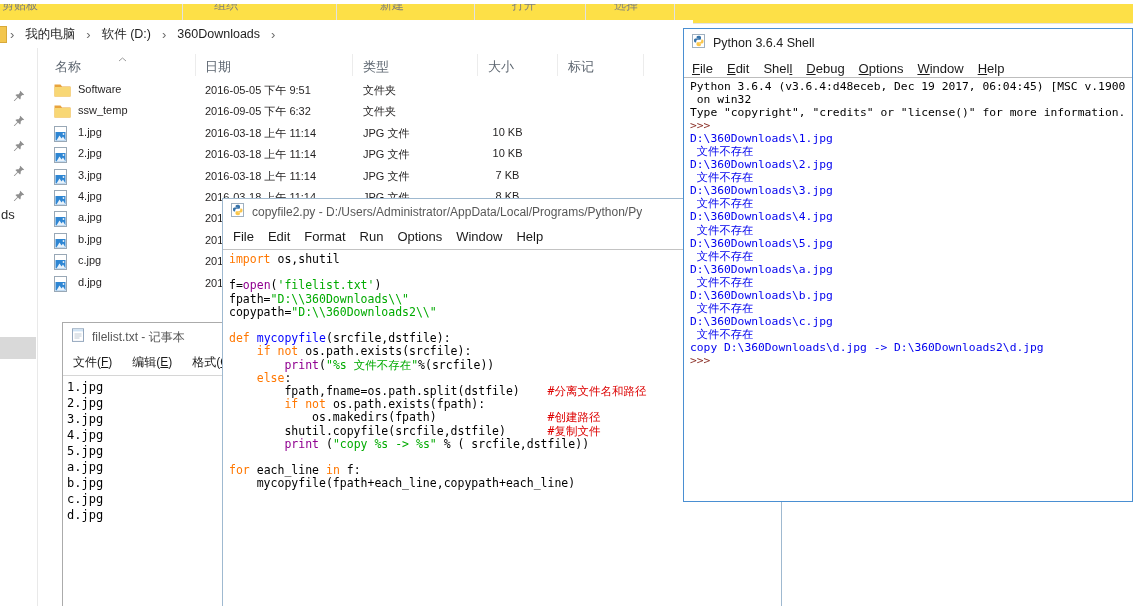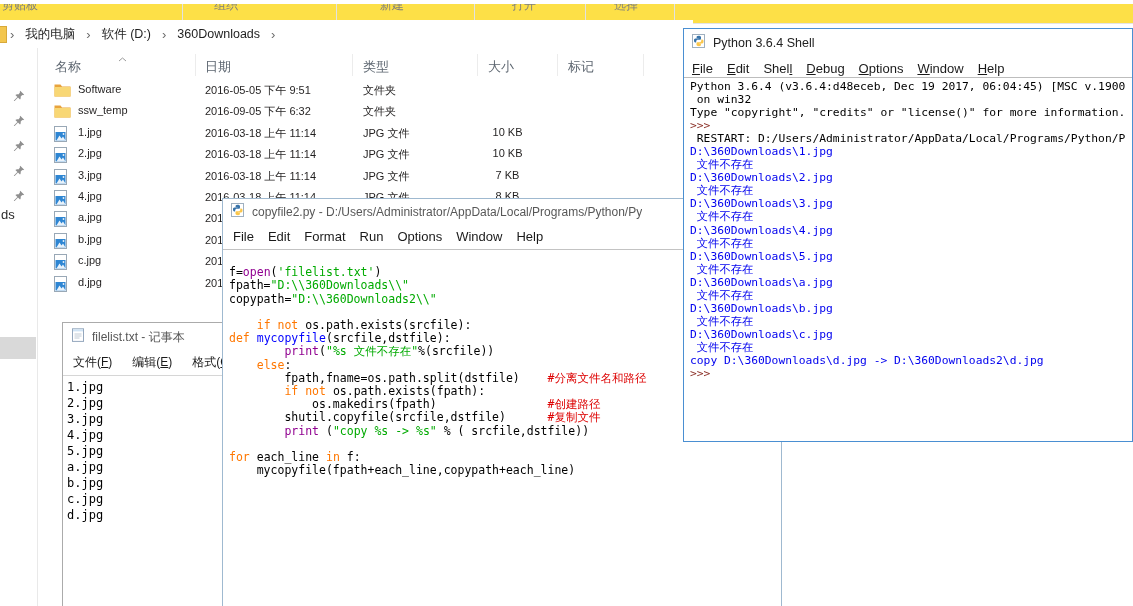--- a/index.html
+++ b/index.html
@@ -49,21 +49,21 @@
   
   #editor{left:222px;top:198px;width:560px;height:412px;border:1px solid #9fb9d0;z-index:3;}
   #editor .titlebar{height:26px;}
   #editor .title-text{color:#585858;}
   #editor .menubar{height:23px;gap:14px;padding-left:10px;}
   #editor .textarea{top:50px;border-top:1px solid #c3c3c3;padding:3px 0 0 6px;
       font-family:"DejaVu Sans Mono",monospace;font-size:11.5px;line-height:13.2px;color:#000;}
   .kw{color:#ff7700;}  .bi{color:#900090;}  .st{color:#00aa00;}
   .cm{color:#dd0000;}  .df{color:#0000ff;}  .pl{color:#000;}
   
-  #shell{left:683px;top:28px;width:450px;height:414px;border:1px solid #4a8fd2;z-index:4;}
+  #shell{left:683px;top:28px;width:450px;height:474px;border:1px solid #4a8fd2;z-index:4;}
   #shell .titlebar{height:27px;}
   #shell .title-text{color:#222;font-size:12.5px;}
   #shell .menubar{height:24px;gap:14px;padding-left:8px;}
   #shell .textarea{top:48px;border-top:1px solid #bdbdbd;padding:2px 0 0 6px;
       font-family:"DejaVu Sans Mono",monospace;font-size:11.3px;line-height:13.05px;color:#000;}
   .out{color:#0000ee;}
   .con{color:#8b2f26;}
 </style>
 </head>
 <body>
@@ -289,27 +289,28 @@
     <div class="menubar" id="editor-menus">
         <span class="menu-item">File</span>
         <span class="menu-item">Edit</span>
         <span class="menu-item">Format</span>
         <span class="menu-item">Run</span>
         <span class="menu-item">Options</span>
         <span class="menu-item">Window</span>
         <span class="menu-item">Help</span>
       </div>
     <div class="textarea" id="editor-code">
+        <div class="codeline"><span class="kw">import</span><span class="pl"> os,shutil</span></div>
         <div class="codeline">&nbsp;</div>
         <div class="codeline"><span class="pl">f=</span><span class="bi">open</span><span class="pl">(</span><span class="st">'filelist.txt'</span><span class="pl">)</span></div>
         <div class="codeline"><span class="pl">fpath=</span><span class="st">"D:\\360Downloads\\"</span></div>
         <div class="codeline"><span class="pl">copypath=</span><span class="st">"D:\\360Downloads2\\"</span></div>
         <div class="codeline">&nbsp;</div>
+        <div class="codeline"><span class="kw">def</span><span class="pl"> </span><span class="df">mycopyfile</span><span class="pl">(srcfile,dstfile):</span></div>
         <div class="codeline"><span class="pl">    </span><span class="kw">if</span><span class="pl"> </span><span class="kw">not</span><span class="pl"> os.path.exists(srcfile):</span></div>
-        <div class="codeline"><span class="kw">def</span><span class="pl"> </span><span class="df">mycopyfile</span><span class="pl">(srcfile,dstfile):</span></div>
         <div class="codeline"><span class="pl">        </span><span class="bi">print</span><span class="pl">(</span><span class="st">"%s 文件不存在"</span><span class="pl">%(srcfile))</span></div>
         <div class="codeline"><span class="pl">    </span><span class="kw">else</span><span class="pl">:</span></div>
         <div class="codeline"><span class="pl">        fpath,fname=os.path.split(dstfile)    </span><span class="cm">#分离文件名和路径</span></div>
         <div class="codeline"><span class="pl">        </span><span class="kw">if</span><span class="pl"> </span><span class="kw">not</span><span class="pl"> os.path.exists(fpath):</span></div>
         <div class="codeline"><span class="pl">            os.makedirs(fpath)                </span><span class="cm">#创建路径</span></div>
         <div class="codeline"><span class="pl">        shutil.copyfile(srcfile,dstfile)      </span><span class="cm">#复制文件</span></div>
         <div class="codeline"><span class="pl">        </span><span class="bi">print</span><span class="pl"> (</span><span class="st">"copy %s -&gt; %s"</span><span class="pl"> % ( srcfile,dstfile))</span></div>
         <div class="codeline">&nbsp;</div>
         <div class="codeline"><span class="kw">for</span><span class="pl"> each_line </span><span class="kw">in</span><span class="pl"> f:</span></div>
         <div class="codeline"><span class="pl">    mycopyfile(fpath+each_line,copypath+each_line)</span></div>
@@ -334,21 +335,20 @@
         <span class="menu-item"><span class="u">D</span>ebug</span>
         <span class="menu-item"><span class="u">O</span>ptions</span>
         <span class="menu-item"><span class="u">W</span>indow</span>
         <span class="menu-item"><span class="u">H</span>elp</span>
       </div>
     <div class="textarea" id="shell-text">
         <div class="codeline pl">Python 3.6.4 (v3.6.4:d48eceb, Dec 19 2017, 06:04:45) [MSC v.1900</div>
         <div class="codeline pl"> on win32</div>
         <div class="codeline pl">Type "copyright", "credits" or "license()" for more information.</div>
         <div class="codeline con">&gt;&gt;&gt; </div>
-        <div class="codeline pl"> RESTART: D:/Users/Administrator/AppData/Local/Programs/Python/P</div>
         <div class="codeline out">D:\360Downloads\1.jpg</div>
         <div class="codeline out"> 文件不存在</div>
         <div class="codeline out">D:\360Downloads\2.jpg</div>
         <div class="codeline out"> 文件不存在</div>
         <div class="codeline out">D:\360Downloads\3.jpg</div>
         <div class="codeline out"> 文件不存在</div>
         <div class="codeline out">D:\360Downloads\4.jpg</div>
         <div class="codeline out"> 文件不存在</div>
         <div class="codeline out">D:\360Downloads\5.jpg</div>
         <div class="codeline out"> 文件不存在</div>

